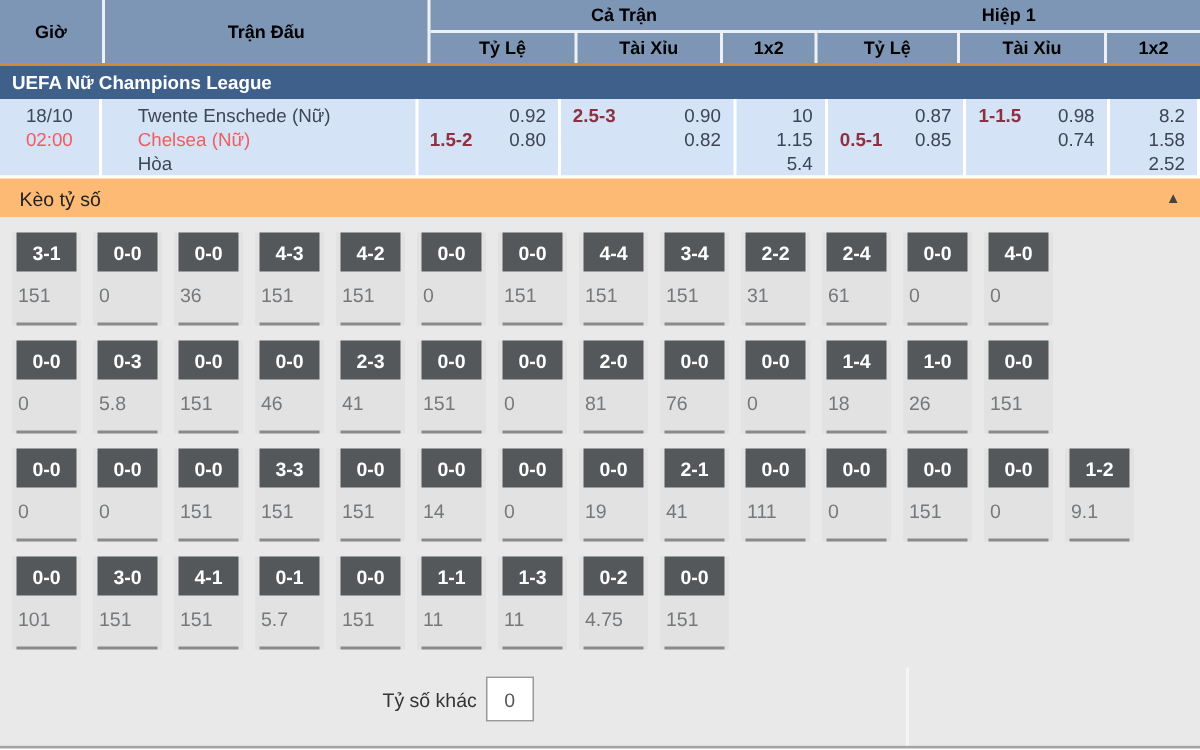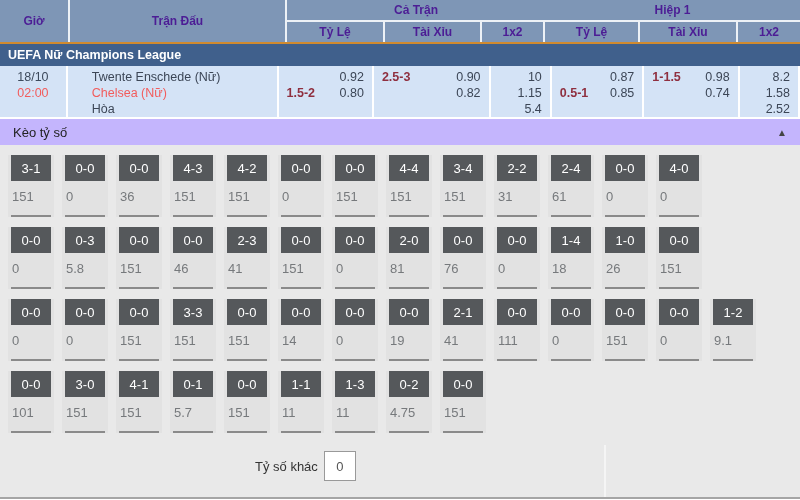--- a/index.html
+++ b/index.html
@@ -2,21 +2,21 @@
 <html><head>
 <meta charset="utf-8">
 <style>
   html,body{margin:0;padding:0}
   body{
     width:800px;height:500px;overflow:hidden;background:#fff;
     font-family:"Liberation Sans","DejaVu Sans",sans-serif;
     -webkit-font-smoothing:antialiased;
   }
   
-  .hdr{display:flex;height:44px;background:#7e96b6;color:#4c1d95;font-weight:bold;font-size:12px;
+  .hdr{display:flex;height:44px;background:#7e96b6;color:#000000;font-weight:bold;font-size:12px;
        border-bottom:2px solid #d08a2f;box-sizing:border-box}
   .hdr .cell{display:flex;align-items:center;justify-content:center;box-sizing:border-box;
              border-right:2px solid #edf1f6}
   .w-time{width:70px}
   .w-match{width:217px}
   .grp{display:flex;flex-direction:column;box-sizing:border-box}
   .grp-full{width:258px}
   .grp-half{width:255px}
   .grp-label{height:20px;display:flex;align-items:center;justify-content:center;
              border-bottom:2px solid #edf1f6}
@@ -37,27 +37,27 @@
   .c-time .time{color:#f25c5c}
   .c-match{width:217px;padding-left:24px}
   .c-match .away{color:#f25c5c}
   .c-odds{padding-left:8px;padding-right:8px}
   .c-hdp-ft{width:98px}.c-ou-ft{width:120px}.c-12-ft{width:63px;text-align:right}
   .c-hdp-h1{width:95px}.c-ou-h1{width:98px}.c-12-h1{width:62px;text-align:right;border-right:none}
   .oline{display:flex;justify-content:space-between}
   .hline{color:#8f2f3f;font-weight:bold}
   .gap2{height:2px;background:#fff}
   
-  .bar{height:26px;background:#c4b5fd;display:flex;align-items:center;justify-content:space-between;
+  .bar{height:26px;background:#fdba74;display:flex;align-items:center;justify-content:space-between;
        padding:0 13px;font-size:13px;color:#222;box-sizing:border-box}
   .bar .arrow{font-size:10px;color:#444;cursor:pointer}
   .section{height:352px;background:#e9e9e9;padding:10px 0 0 8px;box-sizing:border-box;position:relative}
   .score-row{display:flex;height:62px;margin-bottom:10px}
   .score-cell{width:46px;margin-right:8px;background:#e2e2e2;position:relative;cursor:pointer}
-  .score-box{width:40px;height:26px;margin:0 3px;background:#55585b;color:#fff;font-weight:normal;
+  .score-box{width:40px;height:26px;margin:0 3px;background:#55585b;color:#fff;font-weight:bold;
              font-size:13px;display:flex;align-items:center;justify-content:center}
   .score-odds{font-size:13px;color:#76797c;margin:8px 0 0 4px}
   .score-u{position:absolute;left:3px;bottom:0;width:40px;border-bottom:2px solid #8a8a8a}
   .other-row{display:flex;align-items:center;margin:18px 0 0 247px;font-size:13px;color:#333}
   .other-box{min-width:26px;height:28px;border:1px solid #999;background:#fff;display:flex;
              align-items:center;justify-content:center;margin-left:6px;color:#555;padding:0 2px}
   .vline{position:absolute;left:604px;top:300px;width:2px;height:52px;background:#f5f5f5}
   .bottom-line{height:2px;background:#a5a5a5}
 </style>
 </head>

